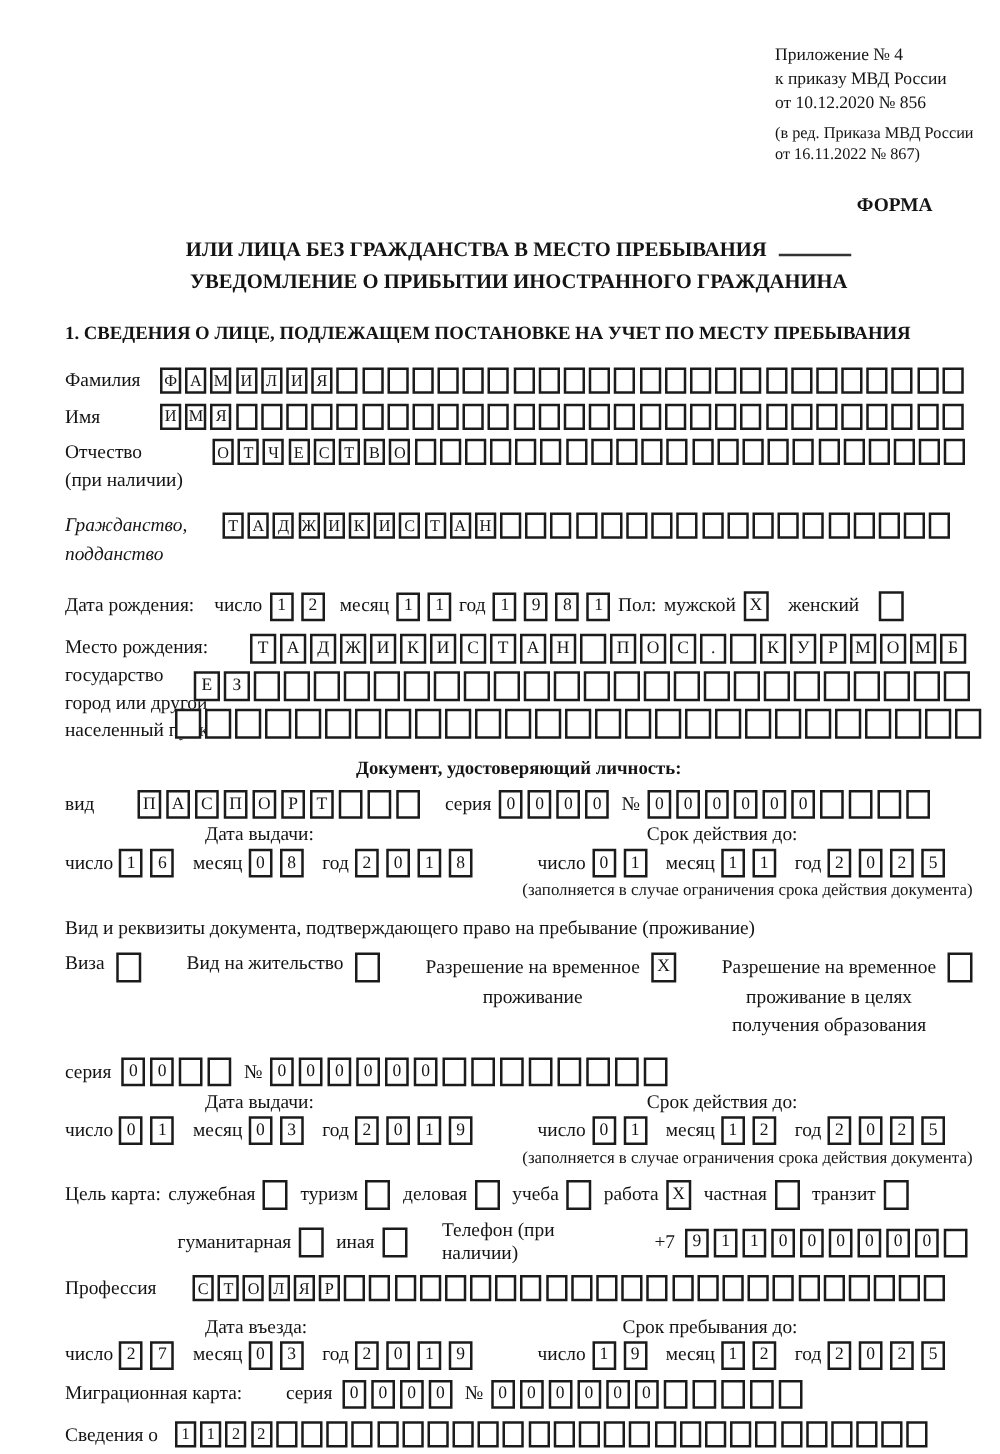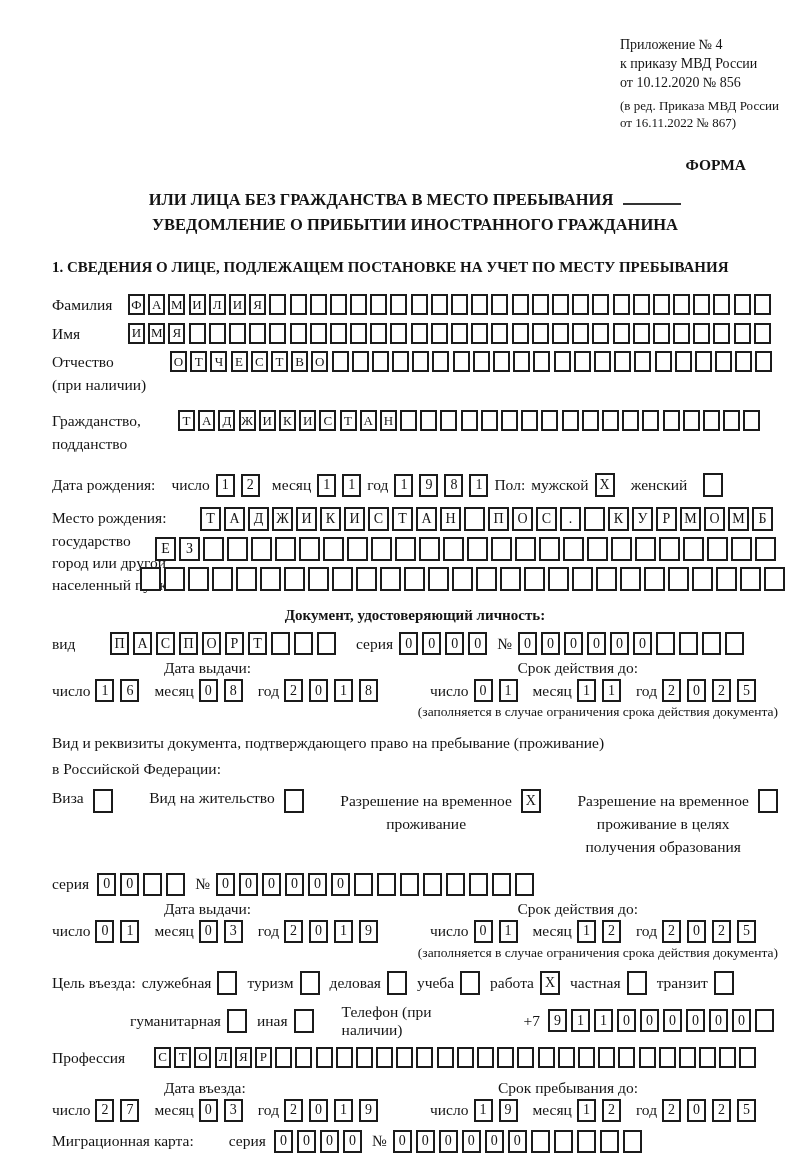--- a/index.html
+++ b/index.html
@@ -14,21 +14,21 @@
   .hdr .small{font-size:13px;margin-top:4px;line-height:1.35;}
   .forma{text-align:right;padding-right:32px;font-weight:bold;margin-top:24px;font-size:15.5px;}
   
   .title{text-align:center;font-weight:bold;font-size:16.5px;margin-top:14px;line-height:1.5;}
   .tuline{display:inline-block;width:58px;border-bottom:2px solid #333;margin-left:10px;}
   .sec{font-weight:bold;font-size:15px;margin-top:22px;margin-bottom:18px;}
   
   .row{display:flex;align-items:flex-start;}
   .crow{margin-bottom:6px;}
   .lbl{flex:none;line-height:1.45;}
-  .w76{width:76px;} .w118{width:118px;} .w126{width:126px;} .w148{width:148px;} .w78{width:78px;}
+  .w76{width:76px;} .w118{width:118px;} .w126{width:126px;font-style:italic;} .w148{width:148px;} .w78{width:78px;}
   .boxes{display:flex;flex-wrap:nowrap;flex:none;}
   .box{
     flex:none;display:inline-flex;align-items:center;justify-content:center;
     box-sizing:border-box;width:17px;height:21px;border:2px solid #1b1b1b;
     margin-right:3.2px;font-size:13px;background:#fff;
   }
   .box.w{width:21px;height:24px;margin-right:3px;font-size:14px;}
   .box.m{width:19px;height:23px;margin-right:4px;font-size:14px;}
   .box.dt{width:19px;height:23px;margin-right:6px;font-size:14px;}
   .box.cb{width:20px;height:24px;margin-right:0;font-size:14px;}
@@ -443,21 +443,20 @@
           <span class="box dt">2</span>
           <span class="box dt">0</span>
           <span class="box dt">2</span>
           <span class="box dt">5</span>
         </span>
     </span>
   </div>
   <div class="limnote">(заполняется в случае ограничения срока действия документа)</div>
 
   <div class="plain">Вид и реквизиты документа, подтверждающего право на пребывание (проживание)</div>
-  <div class="plain">в Российской Федерации:</div>
 
   <div class="row rvp-opts">
     <span class="opt">
       <span>Виза</span>
       <span class="boxes">
           <span class="box cb"></span>
         </span>
     </span>
     <span class="opt">
       <span>Вид на жительство</span>
@@ -553,21 +552,21 @@
           <span class="box dt">2</span>
           <span class="box dt">0</span>
           <span class="box dt">2</span>
           <span class="box dt">5</span>
         </span>
     </span>
   </div>
   <div class="limnote">(заполняется в случае ограничения срока действия документа)</div>
 
   <div class="row prow">
-    <span>Цель въезда:</span>
+    <span>Цель карта:</span>
     <span class="pitem" style="margin-left:6px;">
         <span>служебная</span>
         <span class="boxes">
           <span class="box cb"></span>
         </span>
       </span>
     <span class="pitem">
         <span>туризм</span>
         <span class="boxes">
           <span class="box cb"></span>
@@ -599,21 +598,21 @@
       </span>
     <span class="pitem">
         <span>транзит</span>
         <span class="boxes">
           <span class="box cb"></span>
         </span>
       </span>
   </div>
 
   <div class="row prow ind78">
-    <span class="pitem" style="margin-left:0;">
+    <span class="pitem" style="margin-left:12px;">
         <span>гуманитарная</span>
         <span class="boxes">
           <span class="box cb"></span>
         </span>
       </span>
     <span class="pitem gap16">
         <span>иная</span>
         <span class="boxes">
           <span class="box cb"></span>
         </span>

